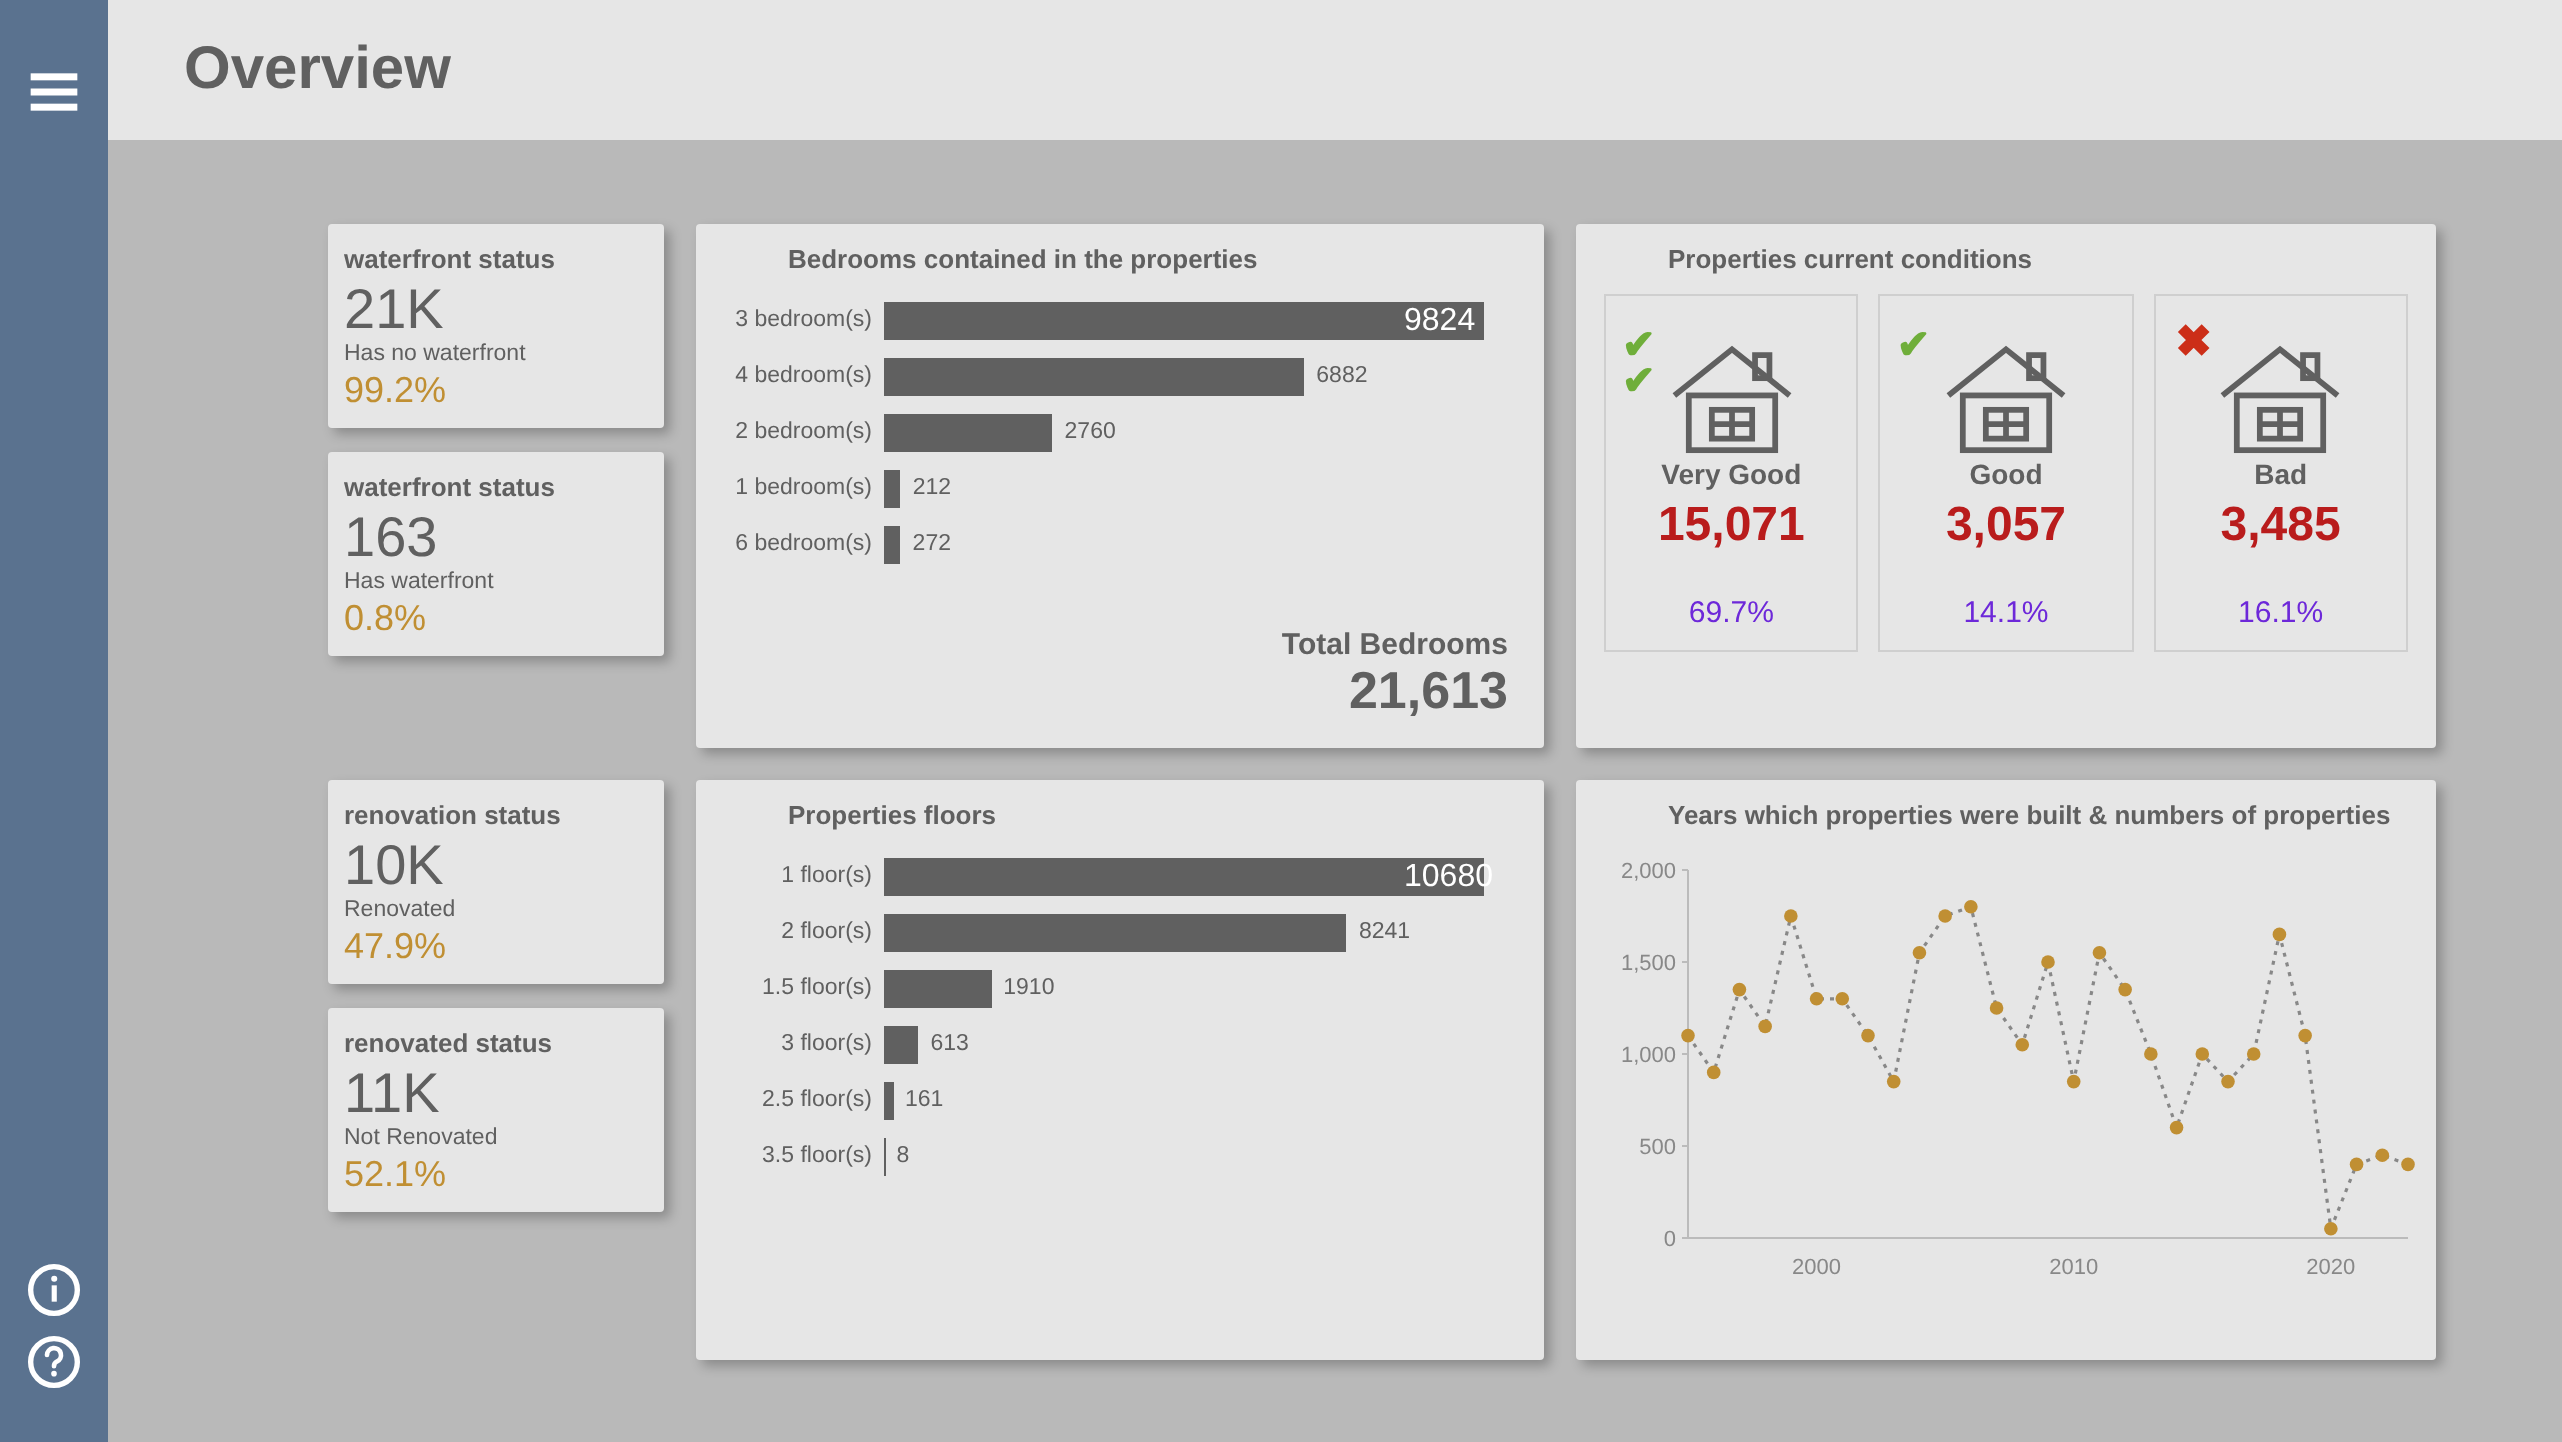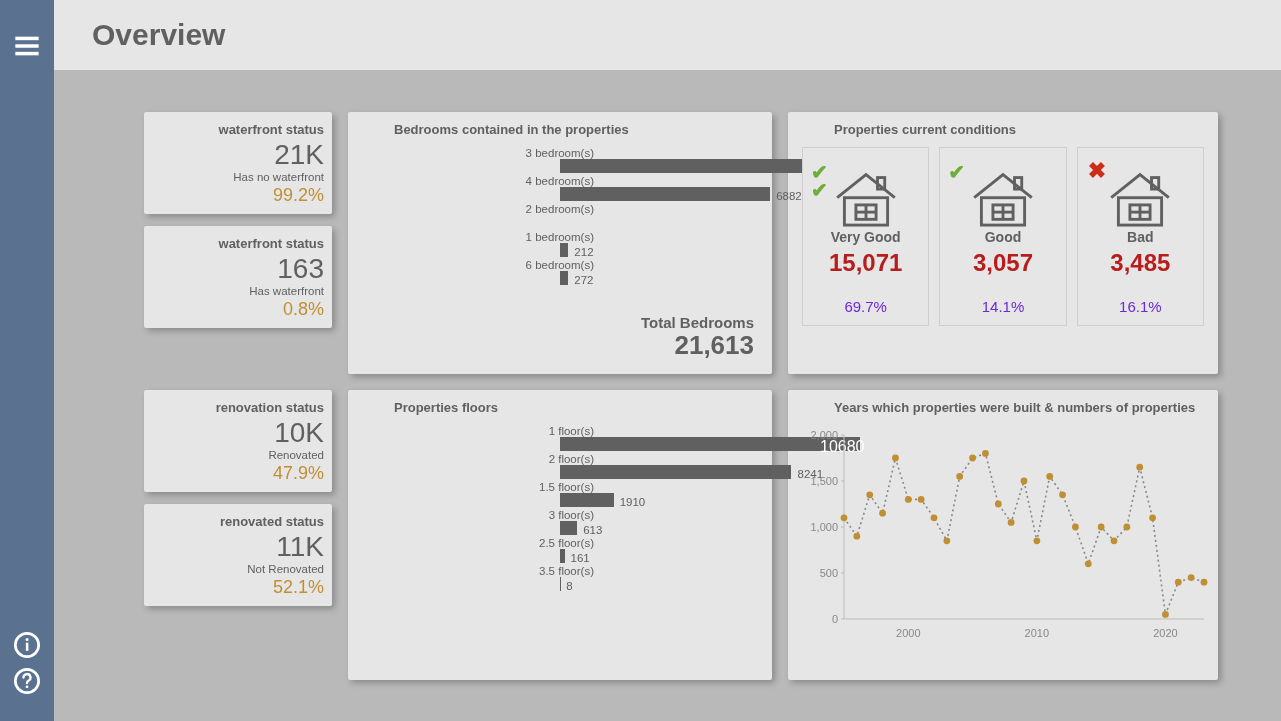--- a/index.html
+++ b/index.html
@@ -54,29 +54,29 @@
     grid-template-rows: 262px 290px;
     gap: 16px 16px;
   }
   .stat-col { display: flex; flex-direction: column; gap: 12px; }
   .card {
     background: #e6e6e6;
     border-radius: 2px;
     box-shadow: 3px 3px 6px rgba(0,0,0,.25);
     padding: 10px 14px;
   }
-  .stat-card { text-align: right; padding: 10px 8px 8px; }
+  .stat-card { text-align: left; padding: 10px 8px 8px; margin-left: 20px; }
   .stat-title { font-size: 13px; font-weight: 700; color: #606060; }
   .stat-big  { font-size: 28px; font-weight: 400; color: #606060; line-height: 1.15; margin-top: 2px;}
   .stat-mid  { font-size: 11.5px; color: #606060; margin-top: 0px;}
   .stat-pct  { font-size: 18px; font-weight: 400; color: #c08f33; margin-top: 2px;}
   .card-title { font-size: 13px; font-weight: 700; color: #606060; margin-bottom: 10px; padding-left: 32px;}
   
   .bars { font-size: 11.5px; color:#606060;}
-  .bar-row { display:flex; align-items:center; height:26px; margin-bottom:2px;flex-direction:column;}
+  .bar-row { display:flex; align-items:center; height:26px; margin-bottom:2px;}
   .bar-label { width: 80px; text-align: right; padding-right:6px; }
   .bar-track { position:relative; flex:1; height:19px; }
   .bar-fill { position:absolute; left:0; top:0; bottom:0; background:#606060;}
   .bar-val-out { position:absolute; top:0; line-height:19px; color:#606060; margin-left:6px; font-size:11.5px;}
   .bar-val-in  { position:absolute; right:6px; top:0; line-height:19px; color:#fff; font-size:16px;}
   .total-block { position:absolute; right:18px; bottom:14px; text-align:right;}
   .total-label { font-size:15px; font-weight:700; color:#606060;}
   .total-val   { font-size:26px; font-weight:700; color:#606060; line-height:1.1;}
   .bedroom-card { position:relative; }
   
@@ -155,20 +155,24 @@
           </div>
           <div class="bar-row">
             <div class="bar-label">4 bedroom(s)</div>
             <div class="bar-track">
               <div class="bar-fill" style="width:210.1587947882736px"></div>
               <span class="bar-val-out" style="left:210.1587947882736px">6882</span>
             </div>
           </div>
           <div class="bar-row">
             <div class="bar-label">2 bedroom(s)</div>
+            <div class="bar-track">
+              <div class="bar-fill" style="width:84.28338762214985px"></div>
+              <span class="bar-val-out" style="left:84.28338762214985px">2760</span>
+            </div>
           </div>
           <div class="bar-row">
             <div class="bar-label">1 bedroom(s)</div>
             <div class="bar-track">
               <div class="bar-fill" style="width:8.367263843648209px"></div>
               <span class="bar-val-out" style="left:8.367263843648209px">212</span>
             </div>
           </div>
           <div class="bar-row">
             <div class="bar-label">6 bedroom(s)</div>

